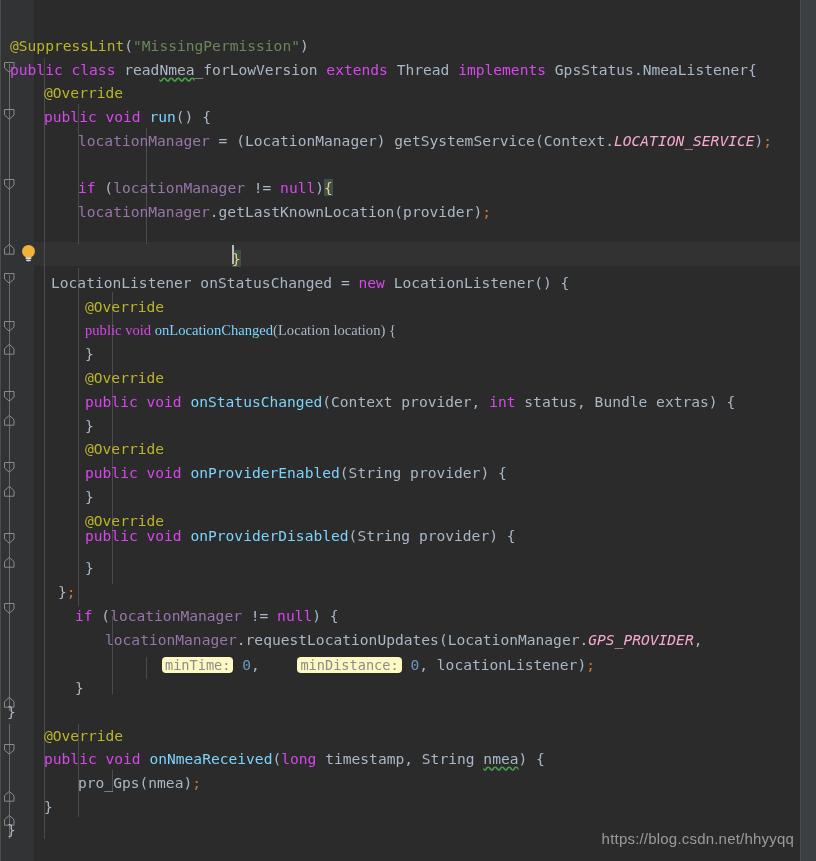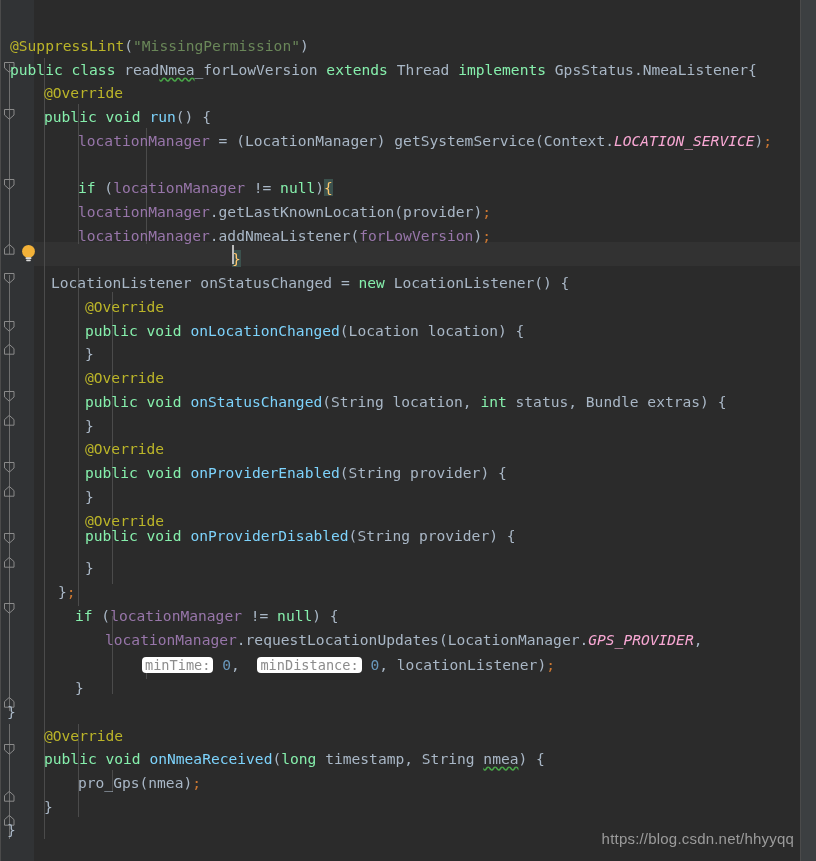--- a/index.html
+++ b/index.html
@@ -98,21 +98,21 @@
     background: #4b4b4b;
   }
   .rtrack {
     position: absolute;
     top: 0; left: 801px;
     width: 15px; height: 861px;
     background: #3c3f41;
   }
 
   
-  .kw   { color: #86efac; }            
+  .kw   { color: #d946ef; }            
   .anno { color: #bbb529; }            
   .str  { color: #6a8759; }            
   .fld  { color: #9876aa; }            
   .sfld { color: #f9a8d4; font-style: italic; }  
   .num  { color: #6897bb; }            
   .mdecl{ color: #7dd3fc; }            
   .txt  { color: #a9b7c6; }            
   .sem  { color: #cc7832; }
 
   
@@ -123,25 +123,26 @@
 
   
   .typo {
     text-decoration: underline wavy #49a849;
     text-decoration-skip-ink: none;
     text-underline-offset: 2px;
   }
 
   
   .hint {
-    background: #ffffff;
+    background: #fef9c3;
     color: #8c8c8c;
     border-radius: 4px;
     padding: 0 3px;
     font-size: 13.6px;
+    margin-left: 20px;
   }
 
   
   .caret {
     position: absolute;
     width: 2px;
     height: 19px;
     background: #bbbbbb;
   }
 
@@ -289,35 +290,34 @@
 
     <div class="ln" style="top:105px;left:44px;"><span class="kw">public void </span><span class="mdecl">run</span><span class="txt">() {</span></div>
 
     <div class="ln" style="top:129px;left:78px;"><span class="fld">locationManager</span><span class="txt"> = (LocationManager) getSystemService(Context.</span><span class="sfld">LOCATION_SERVICE</span><span class="txt">)</span><span class="sem">;</span></div>
 
 
     <div class="ln" style="top:176px;left:78px;"><span class="kw">if </span><span class="txt">(</span><span class="fld">locationManager</span><span class="txt"> != </span><span class="kw">null</span><span class="txt">)</span><span class="brmatch">{</span></div>
 
     <div class="ln" style="top:200px;left:78px;"><span class="fld">locationManager</span><span class="txt">.getLastKnownLocation(provider)</span><span class="sem">;</span></div>
 
-    <div class="ln" style="top:224px;left:78px;"><span class="fld">locationManager</span><span class="txt">.addNmeaListener(</span><span class="fld">forLowVersion</span><span class="txt">)</span><span class="sem">;</span></div>
 
     <div class="ln" style="top:247px;left:232px;"><span class="brmatch">}</span></div>
 
     <div class="ln" style="top:271px;left:51px;"><span class="txt">LocationListener onStatusChanged = </span><span class="kw">new </span><span class="txt">LocationListener() {</span></div>
 
     <div class="ln" style="top:295px;left:85px;"><span class="anno">@Override</span></div>
 
-    <div class="ln" style="top:319px;left:85px;"><span class="kw">public void </span><span class="mdecl">onLocationChanged</span><span class="txt">(Location location) {</span></div>
+    <div class="ln" style="top:319px;left:85px;font-family:Liberation Serif, serif;"><span class="kw">public void </span><span class="mdecl">onLocationChanged</span><span class="txt">(Location location) {</span></div>
 
     <div class="ln" style="top:342px;left:85px;"><span class="txt">}</span></div>
 
     <div class="ln" style="top:366px;left:85px;"><span class="anno">@Override</span></div>
 
-    <div class="ln" style="top:390px;left:85px;"><span class="kw">public void </span><span class="mdecl">onStatusChanged</span><span class="txt">(String location, </span><span class="kw">int </span><span class="txt">status, Bundle extras) {</span></div>
+    <div class="ln" style="top:390px;left:85px;"><span class="kw">public void </span><span class="mdecl">onStatusChanged</span><span class="txt">(Context provider, </span><span class="kw">int </span><span class="txt">status, Bundle extras) {</span></div>
 
     <div class="ln" style="top:414px;left:85px;"><span class="txt">}</span></div>
 
     <div class="ln" style="top:437px;left:85px;"><span class="anno">@Override</span></div>
 
     <div class="ln" style="top:461px;left:85px;"><span class="kw">public void </span><span class="mdecl">onProviderEnabled</span><span class="txt">(String provider) {</span></div>
 
     <div class="ln" style="top:485px;left:85px;"><span class="txt">}</span></div>
 
     <div class="ln" style="top:509px;left:85px;"><span class="anno">@Override</span></div>

